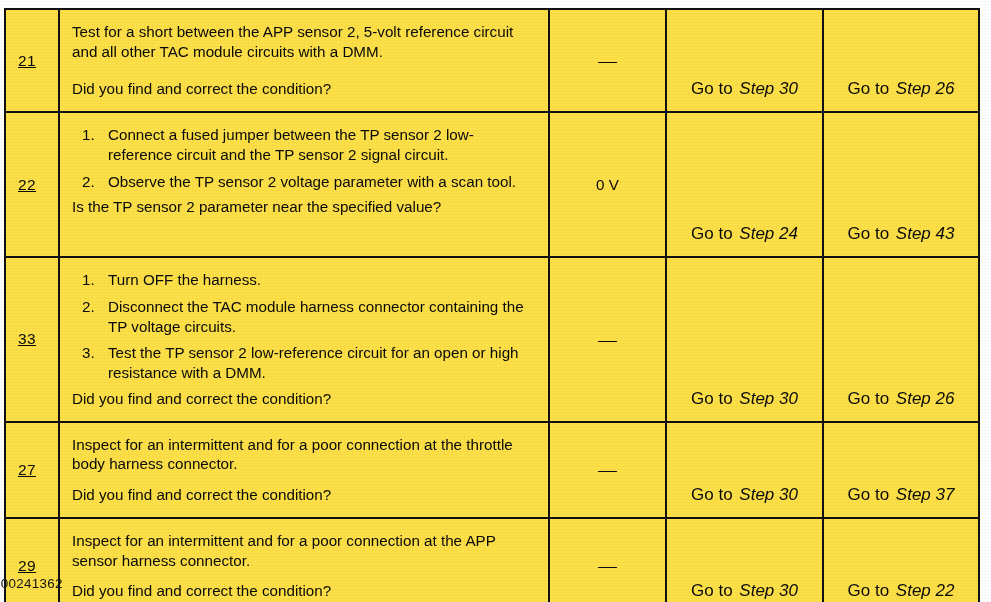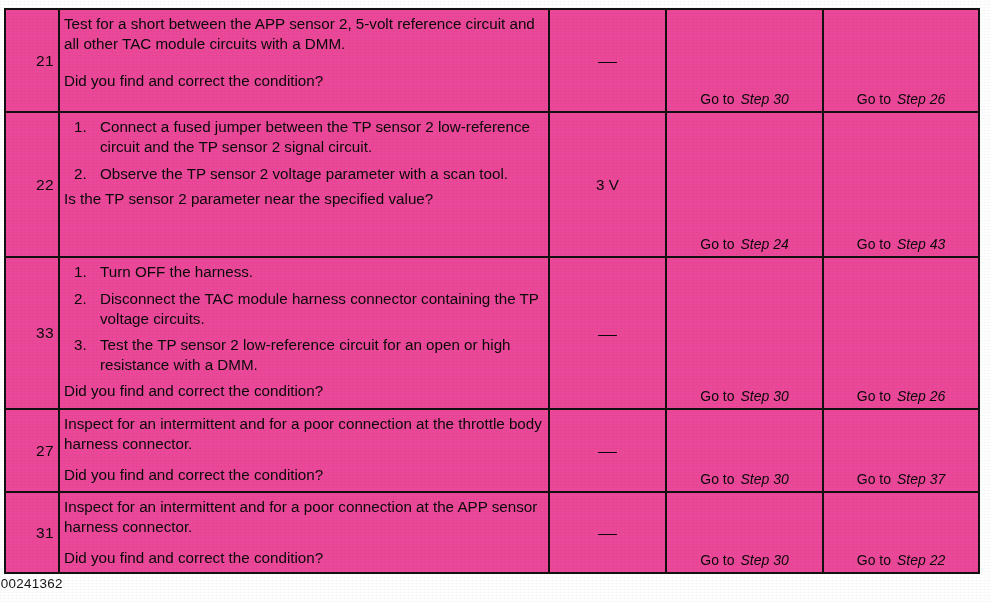--- a/index.html
+++ b/index.html
@@ -30,39 +30,40 @@
     position: absolute;
     left: 4px;
     top: 8px;
     width: 974px;
     border-collapse: collapse;
     table-layout: fixed;
     background: #fff;
   }
   .diag-table td {
     border: 2px solid #111;
-    padding: 4px;
+    padding: 12px;
     vertical-align: top;
-    background: #ec4899;
+    background: #fde047;
     margin-left: 28px;
   }
 
   
   col.c-step  { width: 54px;  }
   col.c-act   { width: 490px; }
   col.c-val   { width: 117px; }
   col.c-yes   { width: 157px; }
   col.c-no    { width: 156px; }
 
   
   .cell-step {
-    text-align: right;
+    text-align: left;
     vertical-align: middle !important;
     font-size: 15.5px;
     letter-spacing: 0.4px;
+    text-decoration: underline;
   }
 
   
   .cell-action {
     padding: 5px 9px 5px 10px;
     font-size: 15.2px;
     line-height: 1.30;
   }
   .act-para {
     margin: 0;
@@ -109,21 +110,21 @@
     display: inline-block;
     font-size: 15.2px;
     line-height: 1;
     transform: scaleX(1.25);
   }
 
   
   .cell-branch {
     vertical-align: bottom !important;
     text-align: center;
-    font-size: 14px;
+    font-size: 17px;
     padding: 0 6px 6px 6px;
     white-space: nowrap;
   }
   .goto-text .step-ital {
     font-style: italic;
     padding-left: 2px;
   }
 
   
   .doc-id {
@@ -189,21 +190,21 @@
         </td>
         <td class="cell-action">
           <ol class="act-list">
             <li><span class="li-num">1.</span><span>Connect a fused jumper between the TP sensor 2 low-reference circuit and the TP sensor 2 signal circuit.</span></li>
             <li><span class="li-num">2.</span><span>Observe the TP sensor 2 voltage parameter with a scan tool.</span></li>
           </ol>
           <div class="gap-sm"></div>
           <p class="act-question">Is the TP sensor 2 parameter near the specified value?</p>
         </td>
         <td class="cell-value">
-          <span>3 V</span>
+          <span>0 V</span>
         </td>
         <td class="cell-branch">
           <span class="goto-text"><span>Go to </span><span class="step-ital">Step 24</span></span>
         </td>
         <td class="cell-branch">
           <span class="goto-text"><span>Go to </span><span class="step-ital">Step 43</span></span>
         </td>
       </tr>
 
       <tr style="height:152px">
@@ -245,21 +246,21 @@
         <td class="cell-branch">
           <span class="goto-text"><span>Go to </span><span class="step-ital">Step 30</span></span>
         </td>
         <td class="cell-branch">
           <span class="goto-text"><span>Go to </span><span class="step-ital">Step 37</span></span>
         </td>
       </tr>
 
       <tr style="height:81px">
         <td class="cell-step">
-          <span>31</span>
+          <span>29</span>
         </td>
         <td class="cell-action">
           <p class="act-para">Inspect for an intermittent and for a poor connection at the APP sensor harness connector.</p>
           <div class="gap-md"></div>
           <p class="act-question">Did you find and correct the condition?</p>
         </td>
         <td class="cell-value">
           <span class="dash">—</span>
         </td>
         <td class="cell-branch">

